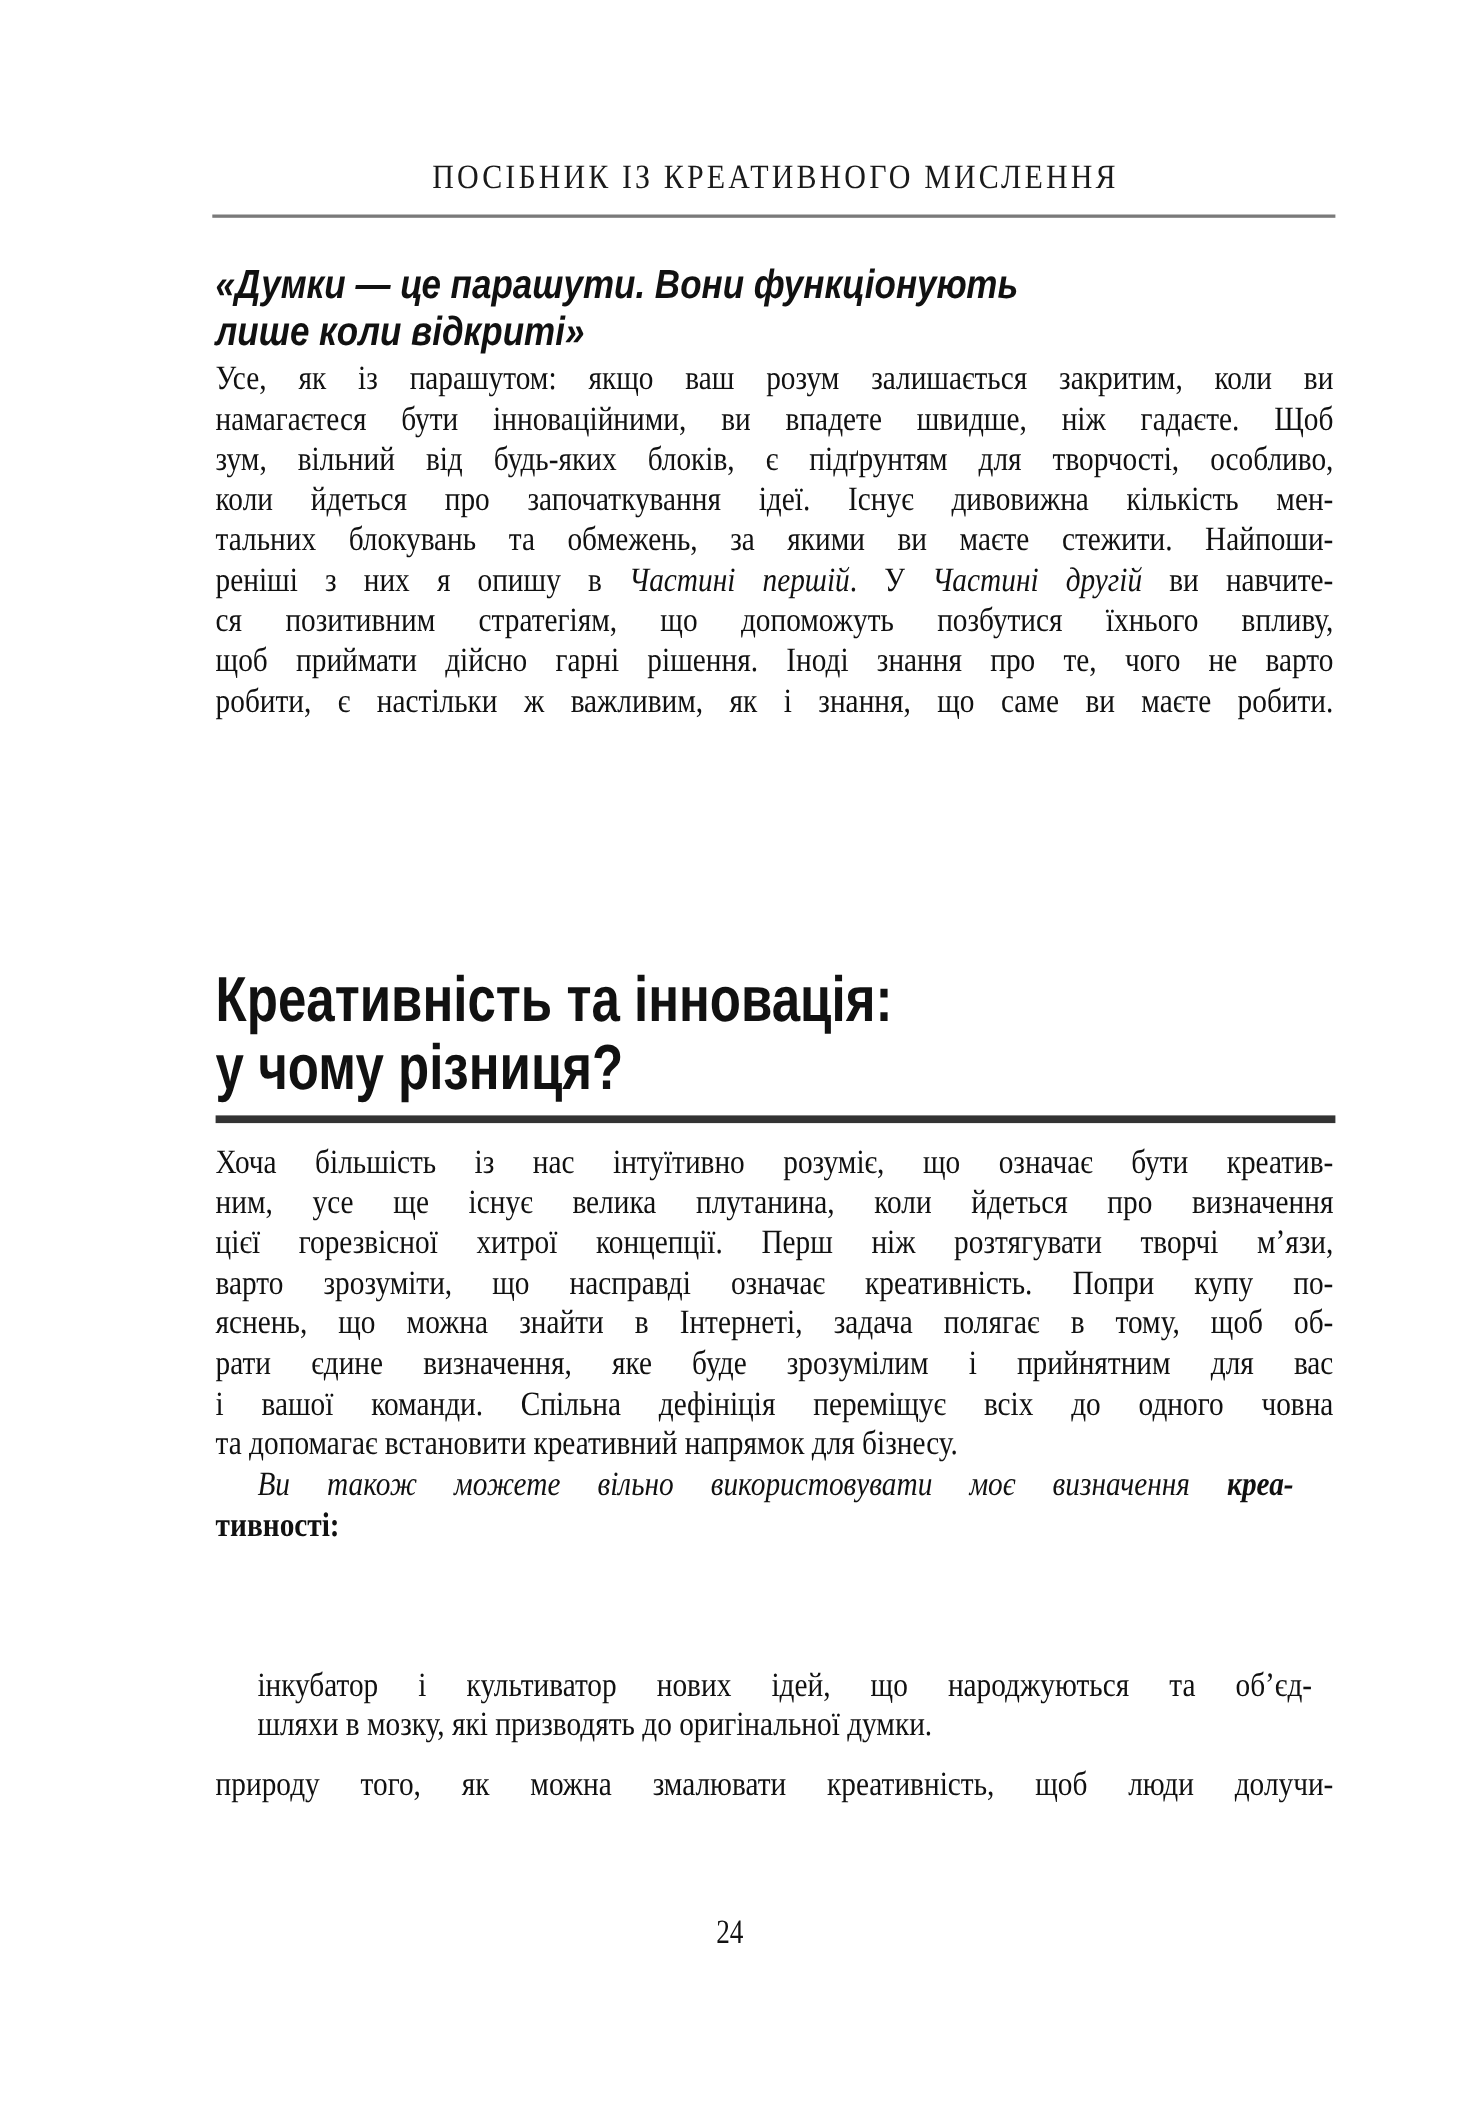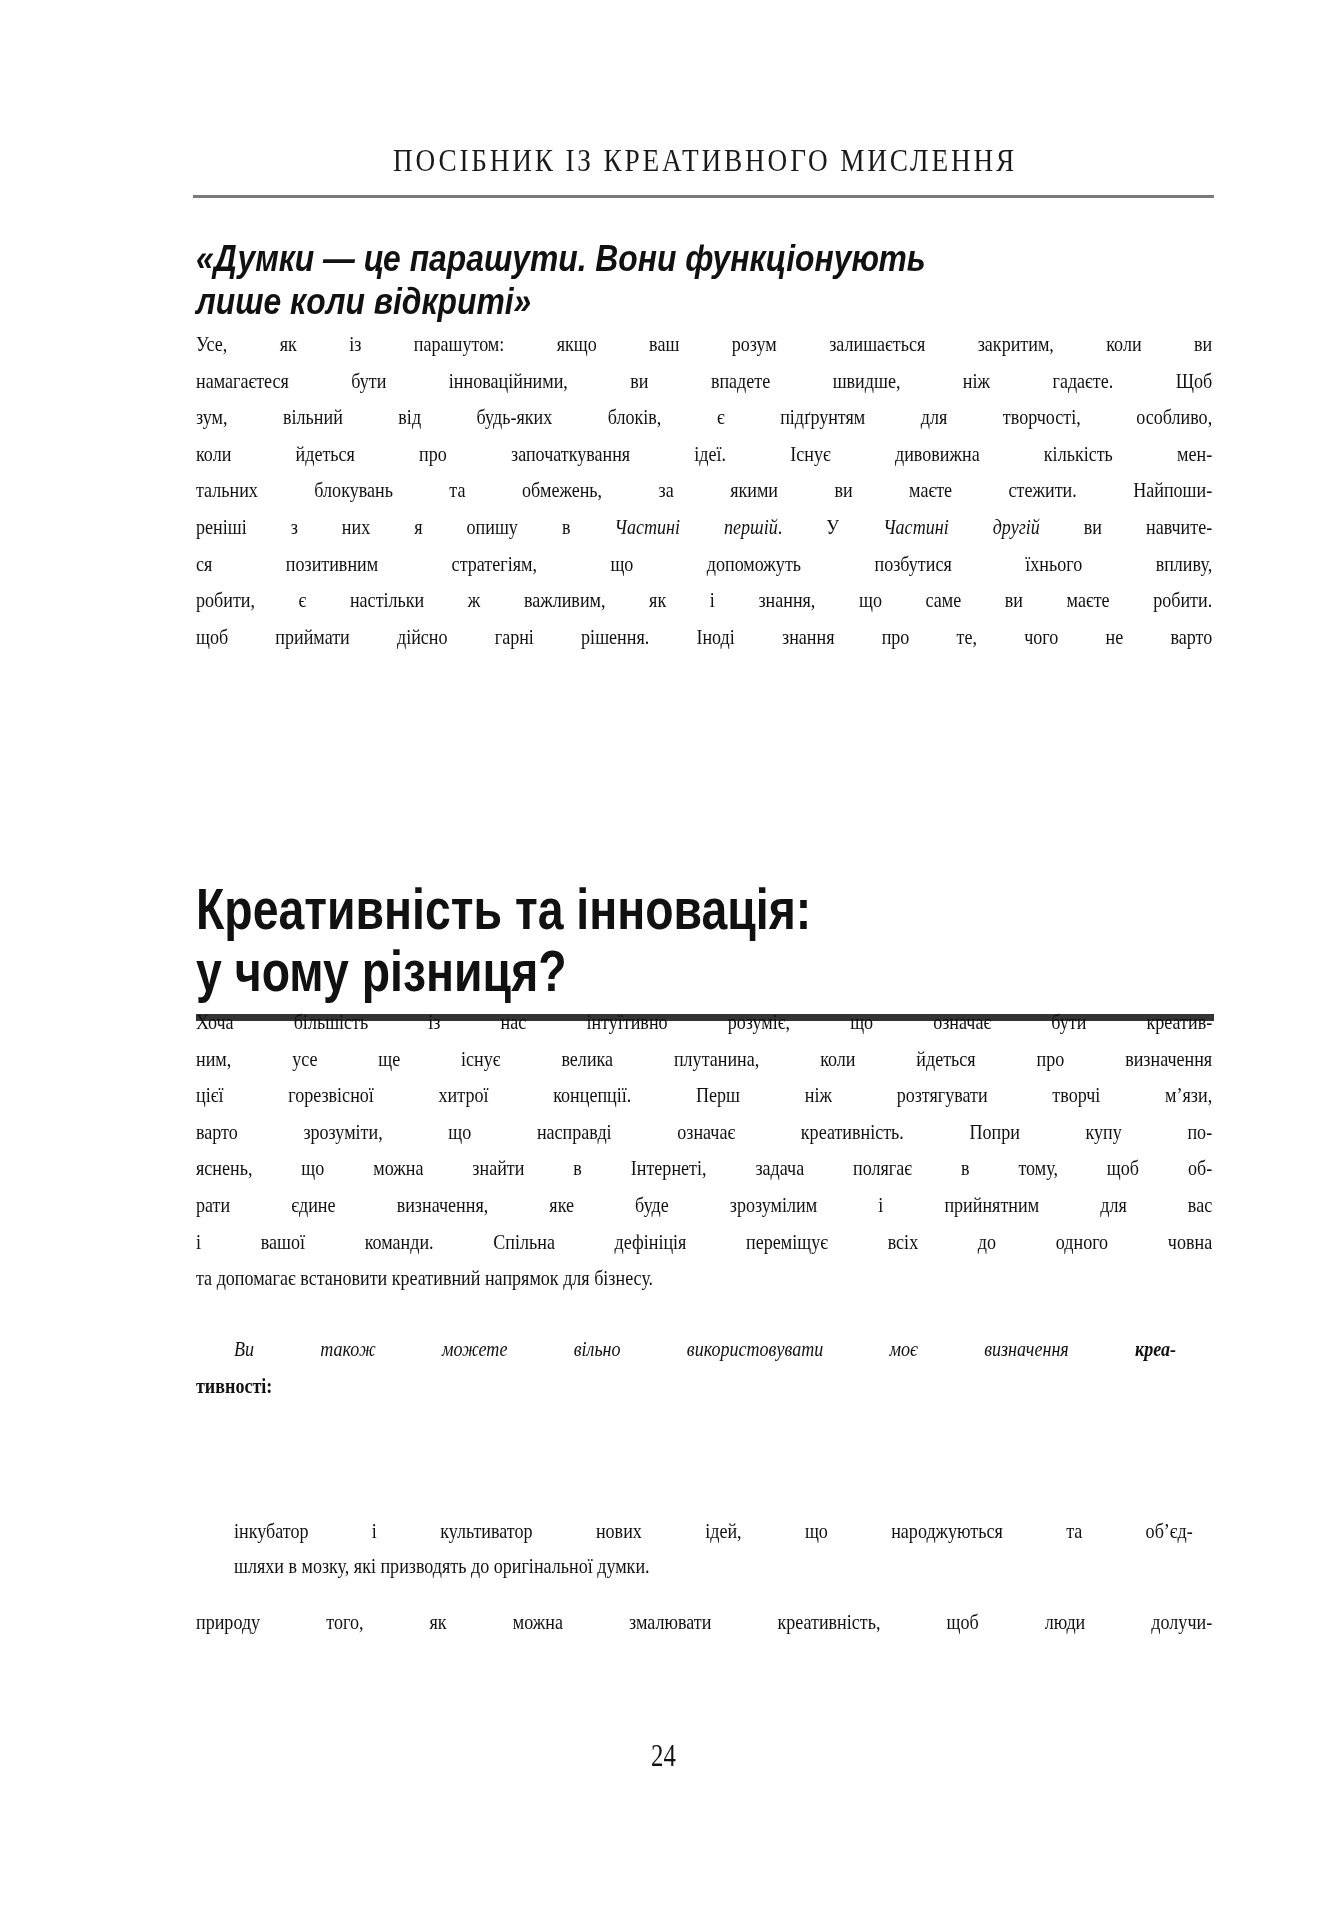--- a/index.html
+++ b/index.html
@@ -13,21 +13,21 @@
   }
   .head-rule { position: absolute; left: 193px; width: 1021px; top: 195px; height: 3px; background: #7a7a7a; }
   .quote-title {
     position: absolute; left: 196px; top: 237px; width: 900px;
     font-family: "Liberation Sans", sans-serif; font-weight: bold; font-style: italic;
     font-size: 37px; line-height: 43px; color: #111;
     transform: scaleX(0.86); transform-origin: left;
   }
   .body-block {
     position: absolute; left: 196px; width: 1016px;
-    font-family: "Liberation Serif", serif; font-size: 21px; line-height: 36.6px;
+    font-family: "Liberation Serif", serif; font-size: 31px; line-height: 36.6px;
     text-align: justify; color: #111;
   }
   .line { display: block; white-space: nowrap; text-align-last: justify; text-align: justify; }
   .line.last { text-align-last: left; }
   .line-inner { display: inline-block; transform: scaleX(0.86); transform-origin: left; width: 116.3%; text-align: justify; text-align-last: justify; }
   .line.last .line-inner { text-align-last: left; }
   .section-title {
     position: absolute; left: 196px; top: 878px; width: 1020px;
     font-family: "Liberation Sans", sans-serif; font-weight: bold;
     font-size: 58px; line-height: 62px; color: #111;
@@ -56,31 +56,31 @@
   </div>
 
   <div class="body-block" style="top:326px;">
     <span class="line"><span class="line-inner">Усе, як із парашутом: якщо ваш розум залишається закритим, коли ви</span></span>
     <span class="line"><span class="line-inner">намагаєтеся бути інноваційними, ви впадете швидше, ніж гадаєте. Щоб</span></span>
     <span class="line"><span class="line-inner">зум, вільний від будь-яких блоків, є підґрунтям для творчості, особливо,</span></span>
     <span class="line"><span class="line-inner">коли йдеться про започаткування ідеї. Існує дивовижна кількість мен-</span></span>
     <span class="line"><span class="line-inner">тальних блокувань та обмежень, за якими ви маєте стежити. Найпоши-</span></span>
     <span class="line"><span class="line-inner"><span>реніші з них я опишу в </span><em>Частині першій</em><span>. У </span><em>Частині другій</em><span> ви навчите-</span></span></span>
     <span class="line"><span class="line-inner">ся позитивним стратегіям, що допоможуть позбутися їхнього впливу,</span></span>
+    <span class="line"><span class="line-inner">щоб приймати дійсно гарні рішення. Іноді знання про те, чого не варто</span></span>
     <span class="line"><span class="line-inner">робити, є настільки ж важливим, як і знання, що саме ви маєте робити.</span></span>
-    <span class="line"><span class="line-inner">щоб приймати дійсно гарні рішення. Іноді знання про те, чого не варто</span></span>
   </div>
 
   <div class="section-title">
     <div>Креативність та інновація:</div>
     <div>у чому різниця?</div>
   </div>
   <div class="section-rule"></div>
 
-  <div class="body-block" style="top:1004px;font-family:Liberation Serif, serif;">
+  <div class="body-block" style="top:1038px;font-family:Liberation Serif, serif;">
     <span class="line"><span class="line-inner">Хоча більшість із нас інтуїтивно розуміє, що означає бути креатив-</span></span>
     <span class="line"><span class="line-inner">ним, усе ще існує велика плутанина, коли йдеться про визначення</span></span>
     <span class="line"><span class="line-inner">цієї горезвісної хитрої концепції. Перш ніж розтягувати творчі м’язи,</span></span>
     <span class="line"><span class="line-inner">варто зрозуміти, що насправді означає креативність. Попри купу по-</span></span>
     <span class="line"><span class="line-inner">яснень, що можна знайти в Інтернеті, задача полягає в тому, щоб об-</span></span>
     <span class="line"><span class="line-inner">рати єдине визначення, яке буде зрозумілим і прийнятним для вас</span></span>
     <span class="line"><span class="line-inner">і вашої команди. Спільна дефініція переміщує всіх до одного човна</span></span>
     <span class="line last"><span class="line-inner">та допомагає встановити креативний напрямок для бізнесу.</span></span>
   </div>
 

